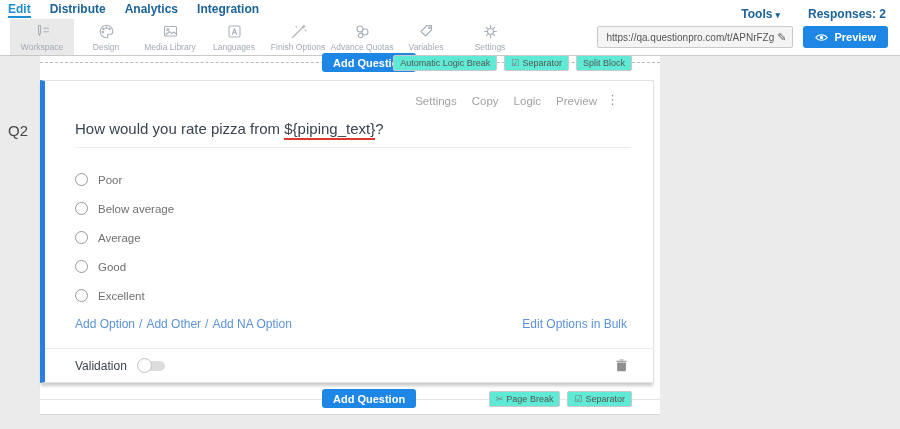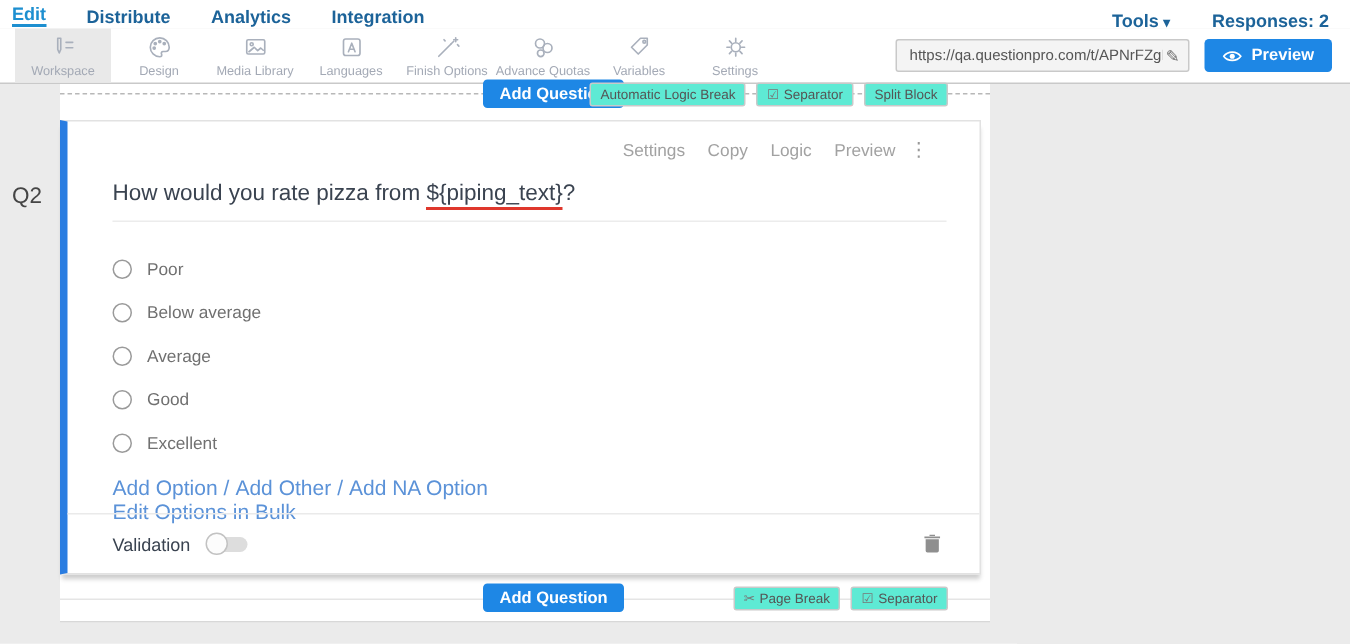--- a/index.html
+++ b/index.html
@@ -2,21 +2,21 @@
 <html><head>
 <meta charset="utf-8">
 <style>
   * { box-sizing: border-box; }
   html,body { margin:0; width:900px; height:429px; background:#ebebeb;
     font-family:"Liberation Sans", sans-serif; overflow:hidden; }
 
   
   .topnav { height:19px; background:#fff; display:flex; justify-content:space-between;
     align-items:center; padding:1px 14px 0 8px; }
-  .nav-left { display:flex; gap:27px;align-items:flex-end; }
+  .nav-left { display:flex; gap:19px; }
   .nav-item { font-size:12px; font-weight:700; color:#1c6399; cursor:pointer; white-space:nowrap; }
   .nav-item.active { color:#1d8fd0; border-bottom:2px solid #1d8fd0; }
   .nav-right { display:flex; gap:28px; align-items:center;margin-top:8px; }
   .caret { font-size:9px; margin-left:3px; }
 
   
   .toolbar { height:37px; background:#fff; border-bottom:1px solid #c9c9c9;
     display:flex; justify-content:space-between; }
   .tabs { display:flex; padding-left:10px; }
   .tab { width:64px; display:flex; flex-direction:column; align-items:center;
@@ -67,24 +67,24 @@
   .qaction { cursor:pointer; }
   .more { position:absolute; top:11px; right:34px; font-size:13px; color:#999; cursor:pointer; }
   .qtext { position:absolute; left:30px; top:39px; width:556px; font-size:15px; color:#3a4350;
     border-bottom:1px solid #ececec; padding-bottom:10px; cursor:text; }
   .piping { border-bottom:2px solid #df372c; padding-bottom:1px; }
   .options { position:absolute; left:30px; top:84px; }
   .opt { height:29px; display:flex; align-items:center; cursor:pointer; }
   .radio { width:13px; height:13px; border:1px solid #9a9a9a; border-radius:50%; background:#fff; }
   .olabel { margin-left:10px; font-size:11.5px; color:#707070; }
   .addlinks { position:absolute; left:30px; right:26px; top:236px; display:flex;
-    justify-content:space-between; font-size:14px; color:#5b92d8;flex-direction:column; }
+    justify-content:space-between; font-size:12px; color:#5b92d8; }
   .alink { cursor:pointer; }
   .sep { margin:0 4px; }
-  .vrow { position:absolute; left:0; right:0; bottom:0; height:40px; border-top:1px solid #eaeaea;
+  .vrow { position:absolute; left:0; right:0; bottom:0; height:34px; border-top:1px solid #eaeaea;
     display:flex; align-items:center; padding:0 26px 0 30px; }
   .vlabel { font-size:12px; color:#3a4350; }
   .toggle { margin-left:12px; width:26px; height:10px; background:#ddd; border-radius:6px;
     position:relative; cursor:pointer; }
   .knob { position:absolute; left:-2px; top:-3px; width:15px; height:15px; background:#fcfcfc;
     border:1px solid #c2c2c2; border-radius:50%; }
   .trash { margin-left:auto; cursor:pointer; line-height:0; }
 </style>
 </head>
 <body>

